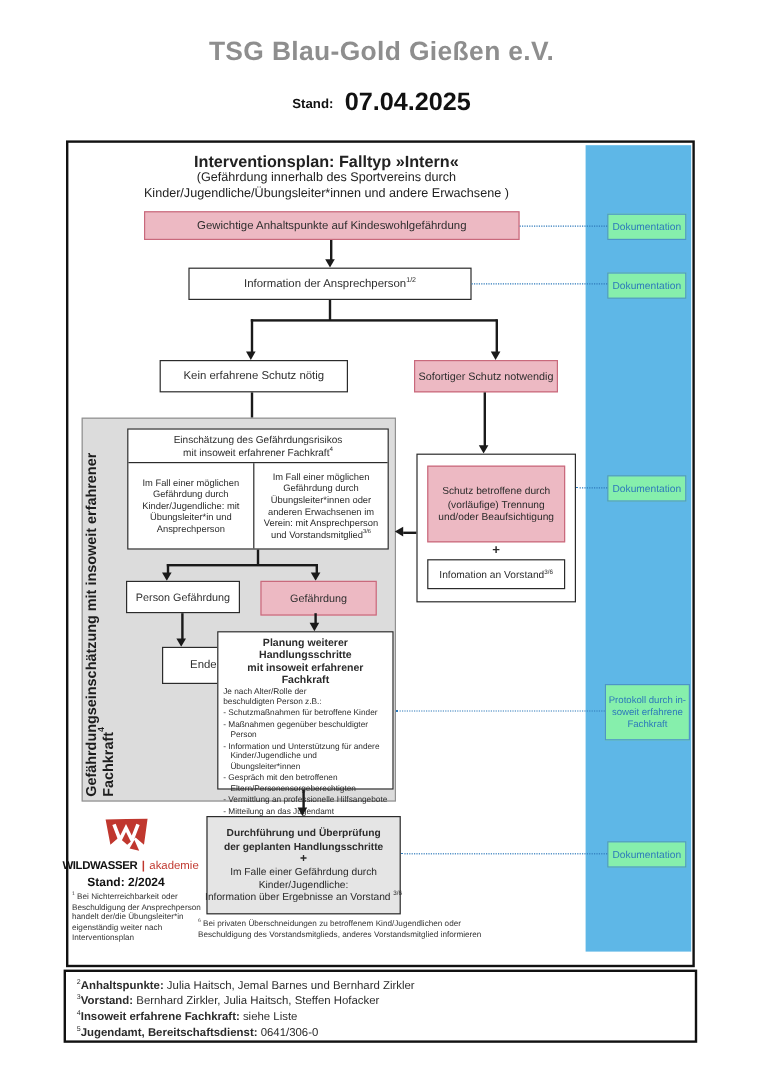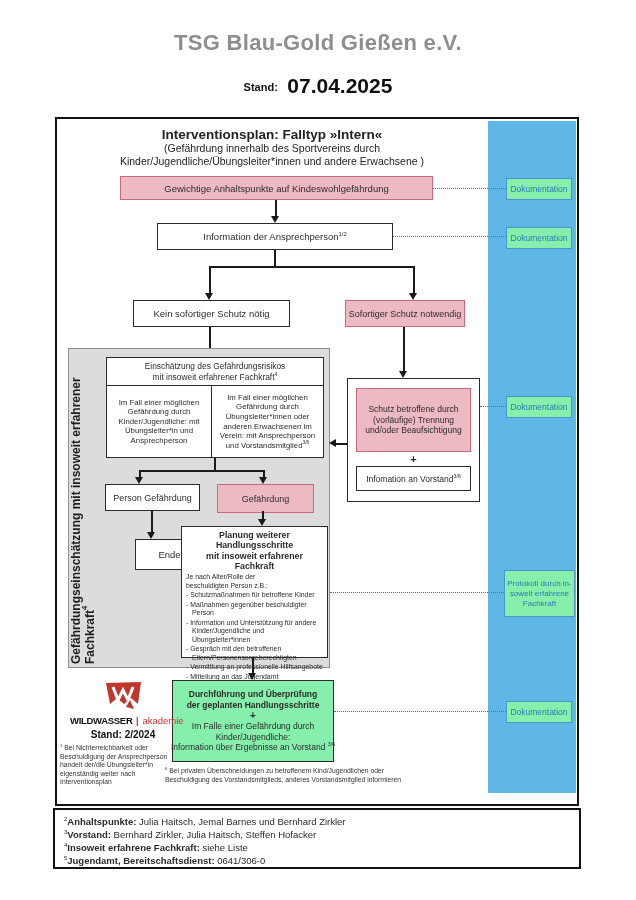--- a/index.html
+++ b/index.html
@@ -63,38 +63,38 @@
     display:flex; align-items:center; justify-content:center; }
   .einsch .col.c1 { border-right:1.3px solid #2b2b2b; }
 
   .planung { position:absolute; left:181px; top:526px; width:147px; height:132px;
     background:#fff; border:1.4px solid #2b2b2b; box-sizing:border-box; padding:3px 4px; }
   .planung .hd { font-size:8.8px; font-weight:700; line-height:10.3px; text-align:center; }
   .planung .body { margin-top:2px; font-size:6.9px; line-height:8.5px; text-align:left; }
   .planung .item { padding-left:6px; text-indent:-6px; margin-top:1px; }
 
   .durch { position:absolute; left:172px; top:680px; width:162px; height:82px;
-    background:#86efac; border:1.4px solid #2b2b2b; box-sizing:border-box;
+    background:#e5e5e5; border:1.4px solid #2b2b2b; box-sizing:border-box;
     display:flex; flex-direction:column; align-items:center; justify-content:center;
     font-size:8.5px; line-height:10.5px; text-align:center; }
   .durch .b { font-weight:700; }
   .durch .plus { font-weight:700; font-size:10px; line-height:11px; }
   .durch .nowrap { white-space:nowrap; }
 
   .schutz-cont { position:absolute; left:347px; top:378px; width:133px; height:124px;
     background:#fff; border:1.4px solid #2b2b2b; box-sizing:border-box;
     display:flex; flex-direction:column; align-items:center; padding:9px 7px; }
   .schutz-pink { width:115px; height:64px; background:#edb9c3; border:1.6px solid #c9697c; box-sizing:border-box;
     display:flex; align-items:center; justify-content:center; text-align:center; font-size:8.5px; line-height:10.5px; }
   .schutz-plus { font-weight:700; font-size:11px; line-height:14px; }
   .schutz-white { width:115px; height:25px; background:#fff; border:1.1px solid #2b2b2b; box-sizing:border-box;
     display:flex; align-items:center; justify-content:center; font-size:8.5px; }
 
   
-  .logo-block { position:absolute; left:70px; top:682px; width:106px; text-align:center; }
+  .logo-block { position:absolute; left:52px; top:682px; width:106px; text-align:center; }
   .brand { font-size:9.5px; margin-top:1px; white-space:nowrap; }
   .brand .ww { font-weight:700; color:#111; letter-spacing:-0.3px; }
   .brand .bar { color:#c0372e; font-weight:700; margin:0 1px; }
   .brand .ak { color:#c0372e; }
   .stand2 { font-size:10px; font-weight:700; margin-top:3px; color:#111; }
   .fn { position:absolute; font-size:6.8px; line-height:8.6px; color:#333; text-align:left; }
   .contact-line b { font-weight:700; }
 </style>
 </head>
 <body>
@@ -125,21 +125,21 @@
     <span><span>Information der Ansprechperson</span><sup>1/2</sup></span>
   </div>
 
   <div class="vline" style="left:274px; top:250px; height:17px;"></div>
   <div class="hline" style="left:209px; top:266px; width:205px;"></div>
   <div class="vline" style="left:209px; top:266px; height:28px;"></div>
   <div class="arrow-down" style="left:205px; top:293px;"></div>
   <div class="vline" style="left:413px; top:266px; height:28px;"></div>
   <div class="arrow-down" style="left:409px; top:293px;"></div>
 
-  <div class="fbox" style="left:133px; top:300px; width:157px; height:27px; font-size:9.5px;">Kein sofortiger Schutz nötig</div>
+  <div class="fbox" style="left:133px; top:300px; width:157px; height:27px; font-size:9.5px;">Kein erfahrene Schutz nötig</div>
   <div class="fbox pink" style="left:345px; top:300px; width:120px; height:27px; font-size:9px;">Sofortiger Schutz notwendig</div>
 
   <div class="vline" style="left:209px; top:327px; height:24px;"></div>
   <div class="arrow-down" style="left:205px; top:350px;"></div>
   <div class="vline" style="left:403px; top:327px; height:45px;"></div>
   <div class="arrow-down" style="left:399px; top:371px;"></div>
 
   <div class="gray-box"></div>
   <div class="rot-label">
     <span><span>Gefährdungseinschätzung mit insoweit erfahrener Fachkraft</span><sup>4</sup></span>

